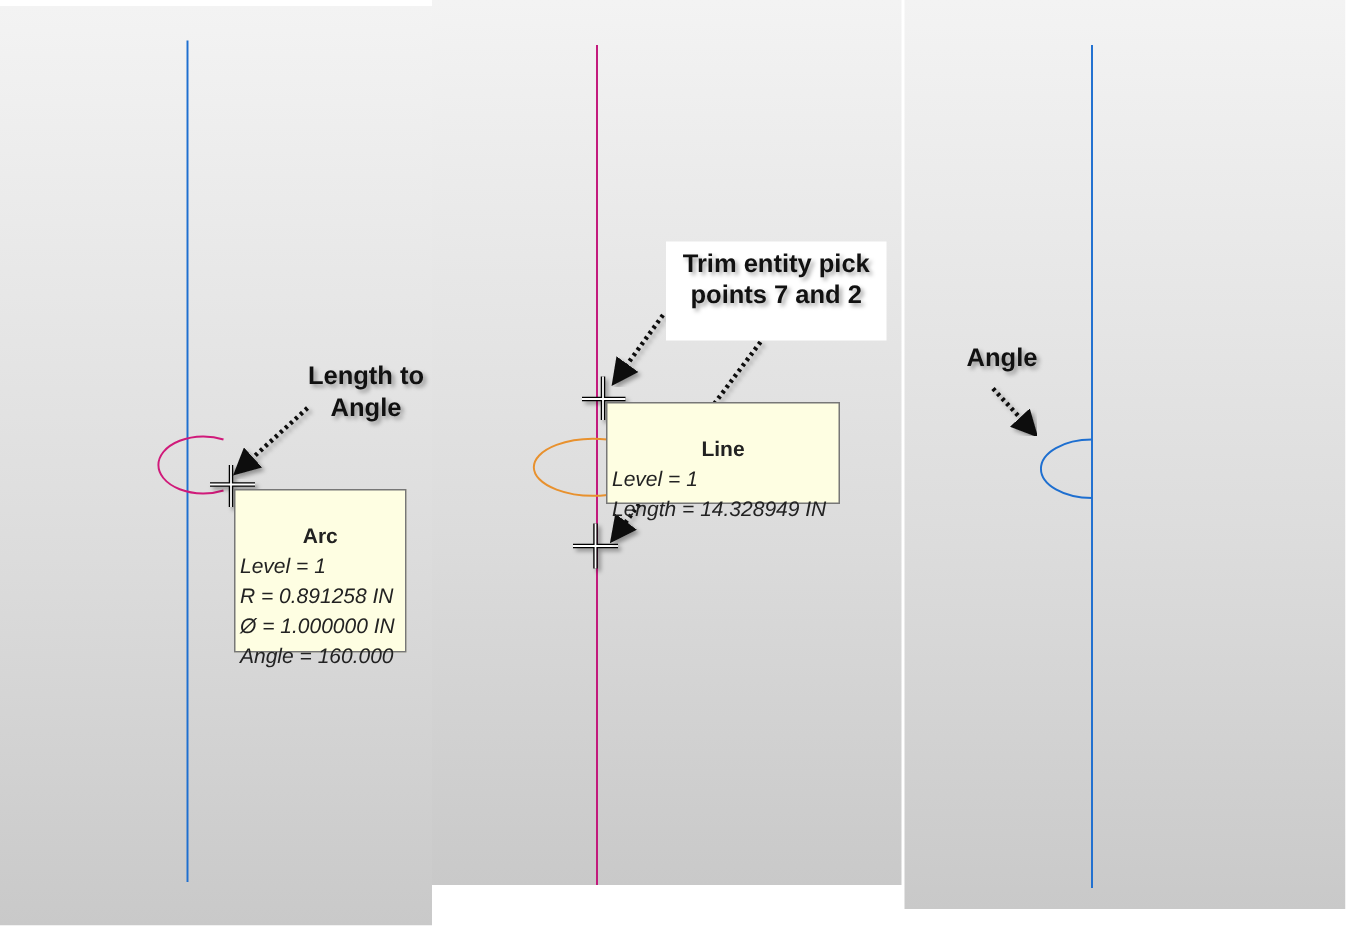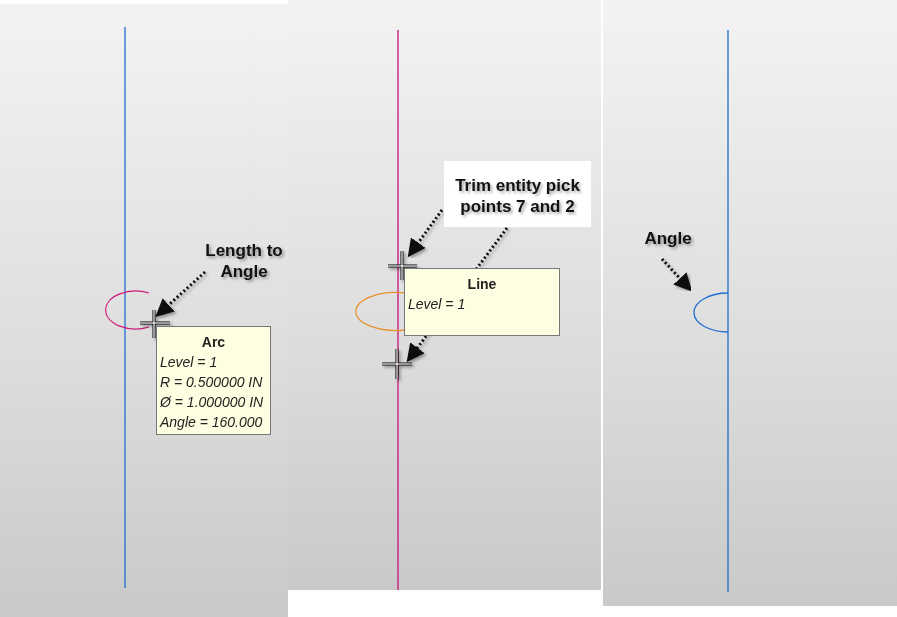--- a/index.html
+++ b/index.html
@@ -5,21 +5,21 @@
   html, body { margin: 0; padding: 0; background: #ffffff; }
   body { width: 897px; height: 617px; position: relative; overflow: hidden; font-family: "Liberation Sans", sans-serif; }
   .panel { position: absolute; background: linear-gradient(to bottom, #f3f3f3 0%, #dcdcdc 60%, #c9c9c9 100%); overflow: hidden; }
   #p1 { left: 0; top: 4px; width: 288px; height: 613px; }
   #p2 { left: 288px; top: 0; width: 313px; height: 590px; }
   #p3 { left: 603px; top: 0; width: 294px; height: 606px; }
   svg.canvas { position: absolute; left: 0; top: 0; width: 897px; height: 617px; pointer-events: none; }
   .callout { position: absolute; font-weight: bold; font-size: 17px; color: #111; text-align: center; line-height: 21px;
              text-shadow: 2px 2px 3px rgba(0,0,0,0.35); }
   .callout-box { background: #ffffff; }
-  .tooltip { position: absolute; background: #fefee2; border: 1px solid #777; font-size: 14px; color: #222; padding: 5px 3px; line-height: 20px; box-sizing: border-box; }
+  .tooltip { position: absolute; background: #fefee2; border: 1px solid #777; font-size: 14px; color: #222; padding: 20px 3px; line-height: 20px; box-sizing: border-box; }
   .tooltip .tt-title { font-weight: bold; text-align: center; }
   .tooltip .tt-line { white-space: nowrap; font-style: italic; }
 </style>
 </head>
 <body>
 
 <div class="panel" id="p1"></div>
 <div class="panel" id="p2"></div>
 <div class="panel" id="p3"></div>
 
@@ -65,29 +65,30 @@
   <line x1="662" y1="259" x2="686" y2="285" stroke="#111" stroke-width="3" stroke-dasharray="2,2.5" marker-end="url(#ah)" filter="url(#sh)"></line>
 </svg>
 
 <div class="callout" style="left:200px; top:240px; width:88px;">
   <div>Length to</div>
   <div>Angle</div>
 </div>
 <div class="tooltip" style="left:156px; top:326px; width:115px; height:109px;">
   <div class="tt-title">Arc</div>
   <div class="tt-line">Level = 1</div>
-  <div class="tt-line">R = 0.500000 IN</div>
+  <div class="tt-line">R = 0.891258 IN</div>
   <div class="tt-line">Ø = 1.000000 IN</div>
   <div class="tt-line">Angle = 160.000</div>
 </div>
 
-<div class="callout callout-box" style="left:444px; top:161px; width:147px; height:66px; padding-top:14px; box-sizing:border-box;">
+<div class="callout callout-box" style="left:444px; top:161px; width:147px; height:66px; padding-top:4px; box-sizing:border-box;">
   <div>Trim entity pick</div>
   <div>points 7 and 2</div>
 </div>
 <div class="tooltip" style="left:404px; top:268px; width:156px; height:68px;">
   <div class="tt-title">Line</div>
   <div class="tt-line">Level = 1</div>
+  <div class="tt-line">Length = 14.328949 IN</div>
 </div>
 
 <div class="callout" style="left:636px; top:228px; width:64px;">
   <div>Angle</div>
 </div>
 
 </body></html>

